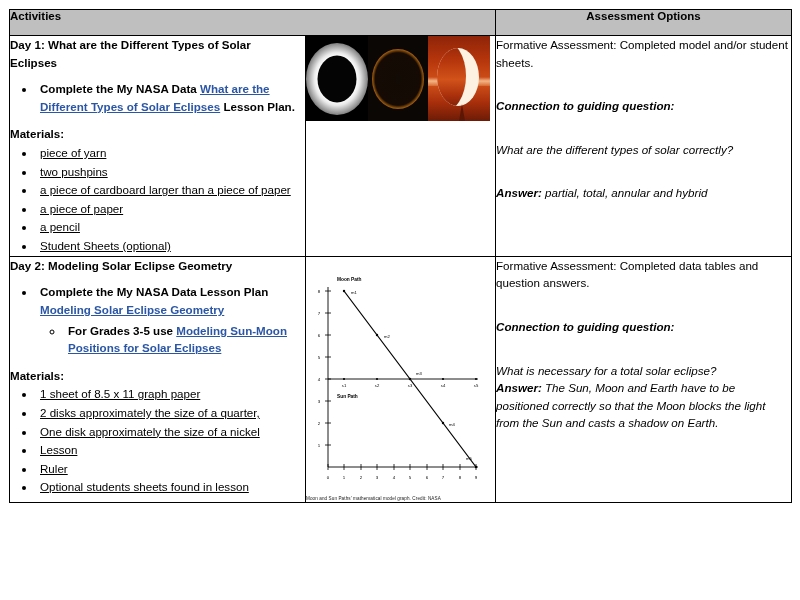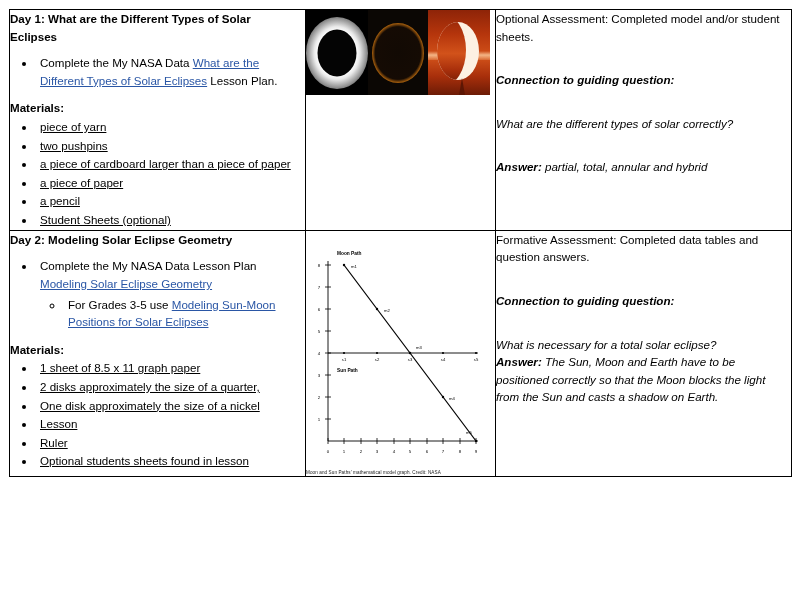--- a/index.html
+++ b/index.html
@@ -59,20 +59,21 @@
 
   .day-title {
     font-weight: bold;
     margin: 0 16px 9px 0;
   }
 
   ul.lvl1 {
     margin: 0 0 0 0;
     padding-left: 26px;
     list-style-type: disc;
+    font-weight: bold;
   }
   ul.lvl1 > li {
     margin-bottom: 2px;
     padding-left: 4px;
   }
   ul.lvl2 {
     margin: 3px 0 0 0;
     padding-left: 24px;
     list-style-type: circle;
   }
@@ -216,20 +217,24 @@
 <div class="page">
 
   <table class="lesson-table">
     <colgroup>
       <col style="width:296px">
       <col style="width:190px">
       <col style="width:296px">
     </colgroup>
 
     <tbody>
+        <tr>
+      <th class="hdr hdr-activities" colspan="2">Activities</th>
+      <th class="hdr hdr-assessment">Assessment Options</th>
+    </tr>
 
     <tr>
 
       <td class="cell">
         <div class="day-title">Day 1: What are the Different Types of Solar Eclipses</div>
 
         <ul class="lvl1">
           <li><span>Complete the My NASA Data </span><span class="doclink">What are the Different Types of Solar Eclipses</span><span> Lesson Plan.</span></li>
         </ul>
 
@@ -256,21 +261,21 @@
           </div>
           <div class="ecl ecl-partial">
             <div class="sunband"></div>
             <div class="crescent"></div>
             <div class="tower"></div>
           </div>
         </div>
       </td>
 
       <td class="cell">
-        <p class="assess-para">Optional Assessment: Completed model and/or student sheets.</p>
+        <p class="assess-para">Formative Assessment: Completed model and/or student sheets.</p>
         <div class="assess-block">
           <span class="assess-line bi">Connection to guiding question:</span>
           <span class="assess-line it">What are the different types of solar correctly?</span>
           <span class="assess-line"><span class="bi">Answer:</span><span class="it"> partial, total, annular and hybrid</span></span>
         </div>
       </td>
     </tr>
 
     <tr>
 

